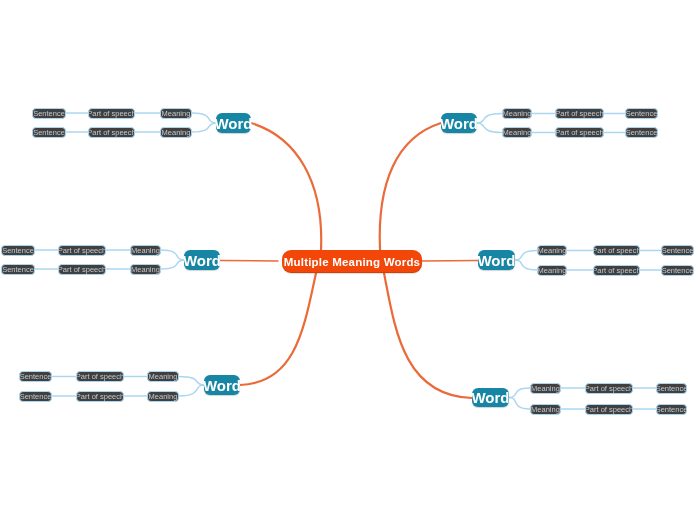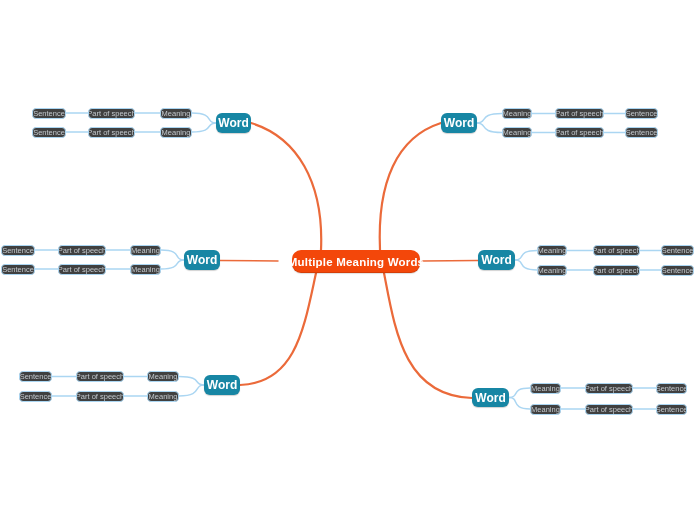--- a/index.html
+++ b/index.html
@@ -20,21 +20,21 @@
     border-radius:9px;
     box-shadow: inset 0 -1px 0 rgba(0,0,0,.12), 0 1px 1px rgba(0,0,0,.12);
     white-space:nowrap;
     z-index:3;
   }
   .node-word {
     position:absolute;
     display:flex; align-items:center; justify-content:center;
     background:var(--word-bg,#1786a4);
     color:var(--word-text,#fff);
-    font-weight:bold; font-size:12px;
+    font-weight:bold; font-size:15px;
     border-radius:6px;
     box-shadow: 0 1px 1px rgba(0,0,0,.18);
     white-space:nowrap;
     z-index:2;
   }
   .node-child {
     position:absolute; box-sizing:border-box;
     display:flex; align-items:center; justify-content:center;
     background:#404040;
     border:1.4px solid var(--child-border,#abd6f2);
@@ -86,21 +86,21 @@
       <path d="M147,396 L124,396" fill="none" stroke="#abd6f2" stroke-width="1.5" stroke-linecap="round"></path>
       <path d="M76,396 L52,396" fill="none" stroke="#abd6f2" stroke-width="1.5" stroke-linecap="round"></path>
       <path d="M384,273 C395,330 404,396 472,398" fill="none" stroke="#eb6a3a" stroke-width="2.2" stroke-linecap="round"></path>
       <path d="M509,397.5 C520,397.5 510,388 530,388" fill="none" stroke="#abd6f2" stroke-width="1.5" stroke-linecap="round"></path>
       <path d="M561,388 L585,388" fill="none" stroke="#abd6f2" stroke-width="1.5" stroke-linecap="round"></path>
       <path d="M633,388 L656,388" fill="none" stroke="#abd6f2" stroke-width="1.5" stroke-linecap="round"></path>
       <path d="M509,397.5 C520,397.5 510,409 530,409" fill="none" stroke="#abd6f2" stroke-width="1.5" stroke-linecap="round"></path>
       <path d="M561,409 L585,409" fill="none" stroke="#abd6f2" stroke-width="1.5" stroke-linecap="round"></path>
       <path d="M633,409 L656,409" fill="none" stroke="#abd6f2" stroke-width="1.5" stroke-linecap="round"></path>
     </svg>
-  <div class="node-central" style="left:292px;top:250px;width:128px;height:23px;">Multiple Meaning Words</div>
+  <div class="node-central" style="left:282px;top:250px;width:140px;height:23px;">Multiple Meaning Words</div>
 <div class="node-child" style="left: 160px; top: 107.5px; width: 32px; height: 11px;">Meaning</div>
     <div class="node-child" style="left: 88px; top: 107.5px; width: 47px; height: 11px;">Part of speech</div>
     <div class="node-child" style="left: 32px; top: 107.5px; width: 34px; height: 11px;">Sentence</div>
     <div class="node-child" style="left: 160px; top: 126.5px; width: 32px; height: 11px;">Meaning</div>
     <div class="node-child" style="left: 88px; top: 126.5px; width: 47px; height: 11px;">Part of speech</div>
     <div class="node-child" style="left: 32px; top: 126.5px; width: 34px; height: 11px;">Sentence</div>
     <div class="node-word" style="left: 216px; top: 113px; width: 35px; height: 20px;">Word</div>
     <div class="node-child" style="left: 502px; top: 108px; width: 30px; height: 11px;">Meaning</div>
     <div class="node-child" style="left: 555px; top: 108px; width: 49px; height: 11px;">Part of speech</div>
     <div class="node-child" style="left: 625px; top: 108px; width: 33px; height: 11px;">Sentence</div>

